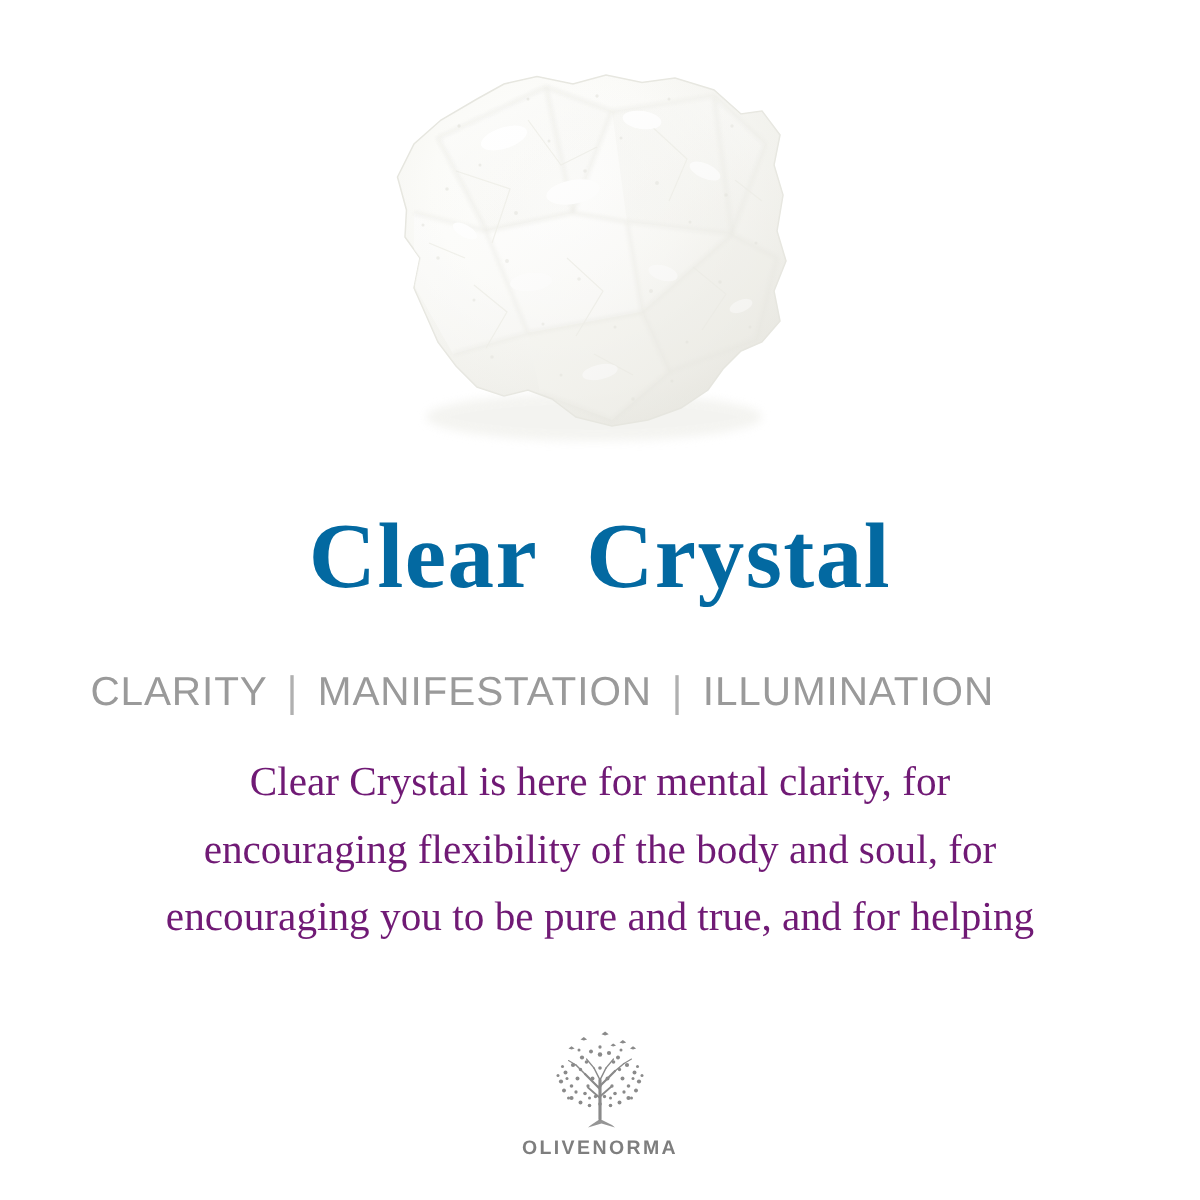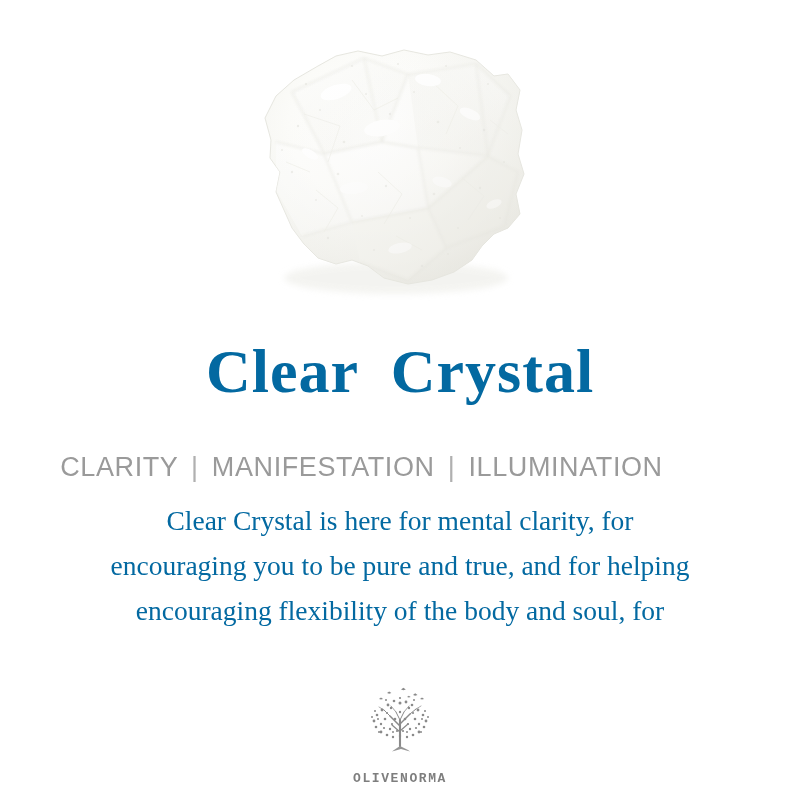--- a/index.html
+++ b/index.html
@@ -59,41 +59,41 @@
     position: absolute;
     left: 0;
     top: 444px;
     width: 723px;
     text-align: center;
     font-family: "Liberation Sans", sans-serif;
     font-size: 27px;
     font-weight: 400;
     color: #9a9a9a;
     letter-spacing: 0.6px;
-    line-height: 46px;
+    line-height: 34px;
     white-space: nowrap;
   }
   .subtitle .sep {
     display: inline-block;
     color: #b0b0b0;
     font-weight: 300;
     padding: 0 5px;
     transform: scaleY(1.05);
   }
 
   
   .body-copy {
     position: absolute;
     left: 40px;
     top: 498px;
     width: 720px;
     text-align: center;
     font-family: "Liberation Serif", serif;
     font-size: 27.5px;
-    color: #0369a1;
+    color: #701a75;
     line-height: 45px;
   }
   .body-copy .line {
     display: block;
     white-space: nowrap;
   }
 
   
   .logo {
     position: absolute;
@@ -103,22 +103,22 @@
     text-align: center;
   }
   .logo-mark {
     display: block;
     margin: 0 auto;
     width: 86px;
     height: 68px;
   }
   .logo-word {
     display: block;
-    margin-top: 17px;
-    font-family: Liberation Mono, monospace;
+    margin-top: 3px;
+    font-family: Liberation Sans, sans-serif;
     font-size: 13px;
     font-weight: 700;
     letter-spacing: 1.6px;
     color: #7e7e7e;
   }
 </style>
 </head>
 <body>
 
 <div class="card">
@@ -255,22 +255,22 @@
   <div class="subtitle">
     <span>CLARITY</span>
     <span class="sep">|</span>
     <span>MANIFESTATION</span>
     <span class="sep">|</span>
     <span>ILLUMINATION</span>
   </div>
 
   <div class="body-copy">
     <span class="line">Clear Crystal is here for mental clarity, for</span>
+    <span class="line">encouraging flexibility of the body and soul, for</span>
     <span class="line">encouraging you to be pure and true, and for helping</span>
-    <span class="line">encouraging flexibility of the body and soul, for</span>
   </div>
 
   <div class="logo">
     <svg class="logo-mark" viewBox="0 0 86 68">
       <g fill="#8a8a8a">
 
         <path d="M30,7 l2.2,-1.6 l2.2,1.6 l-2.2,0.7 Z"></path>
         <path d="M44,3.5 l2.4,-1.8 l2.4,1.8 l-2.4,0.8 Z"></path>
         <path d="M56,9 l2.2,-1.7 l2.3,1.7 l-2.3,0.7 Z"></path>
         <path d="M63,13 l2,-1.5 l2.1,1.5 l-2.1,0.6 Z"></path>

